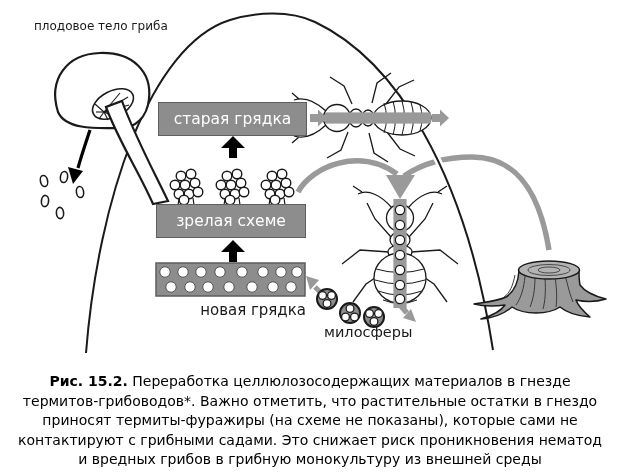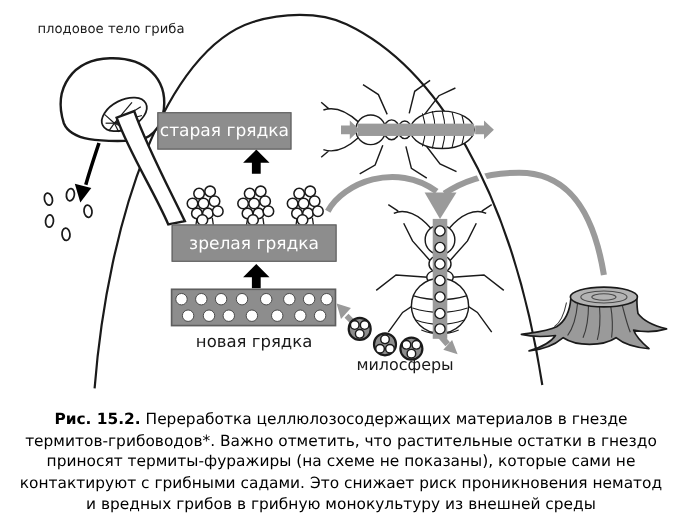--- a/index.html
+++ b/index.html
@@ -3,25 +3,25 @@
 <meta charset="utf-8">
 <style>
   html,body{margin:0;padding:0;background:#fff;}
   .stage{position:relative;width:620px;height:474px;background:#fff;overflow:hidden;
          font-family:"DejaVu Sans","Liberation Sans",sans-serif;color:#111;}
   .stage svg{position:absolute;left:0;top:0;}
   .lbl{position:absolute;white-space:nowrap;color:#1a1a1a;}
   .lbl-title{left:34px;top:19px;font-size:12px;}
   .lbl-spores{left:1px;top:226px;font-size:14.5px;}
   .lbl-nodules{left:161px;top:153px;font-size:14px;}
-  .lbl-newgarden{left:156px;top:301px;width:150px;text-align:center;font-size:15px;}
+  .lbl-newgarden{left:156px;top:301px;width:150px;text-align:right;font-size:15px;}
   .lbl-mylo{left:324px;top:324px;font-size:14.5px;}
   .gbox{position:absolute;background:#8d8d8d;border:1.5px solid #5e5e5e;box-sizing:border-box;
         color:#fff;display:flex;align-items:center;justify-content:center;font-size:15.5px;}
-  .gbox-old{left:143px;top:102px;width:122px;height:34px;}
+  .gbox-old{left:158px;top:102px;width:149px;height:34px;}
   .gbox-mature{left:156px;top:204px;width:150px;height:34px;}
   .caption{position:absolute;left:12px;right:12px;top:372px;text-align:center;
            font-size:14px;line-height:19.5px;color:#000;}
   .caption b{font-weight:bold;}
 </style>
 </head>
 <body>
 
 <div class="stage">
 
@@ -241,21 +241,21 @@
     <ellipse cx="549" cy="270" rx="30.5" ry="9" fill="#b3b3b3" stroke="#1a1a1a" stroke-width="1.5"></ellipse>
     <ellipse cx="549" cy="270" rx="21" ry="5.5" fill="none" stroke="#4a4a4a" stroke-width="1"></ellipse>
     <ellipse cx="549" cy="270" rx="11" ry="3" fill="none" stroke="#4a4a4a" stroke-width="1"></ellipse>
   </g>
 </svg>
 
   <div class="gbox gbox-old">
     <span>старая грядка</span>
   </div>
   <div class="gbox gbox-mature">
-    <span>зрелая грядка</span>
+    <span>зрелая схеме</span>
   </div>
 
   <div class="lbl lbl-title">плодовое тело гриба</div>
   <div class="lbl lbl-newgarden">новая грядка</div>
   <div class="lbl lbl-mylo">милосферы</div>
 
   <div class="caption">
     <b>Рис. 15.2.</b>
     <span>Переработка целлюлозосодержащих материалов в гнезде термитов-грибоводов*. Важно отметить, что растительные остатки в гнездо приносят термиты-фуражиры (на схеме не показаны), которые сами не контактируют с грибными садами. Это снижает риск проникновения нематод и вредных грибов в грибную монокультуру из внешней среды</span>
   </div>

